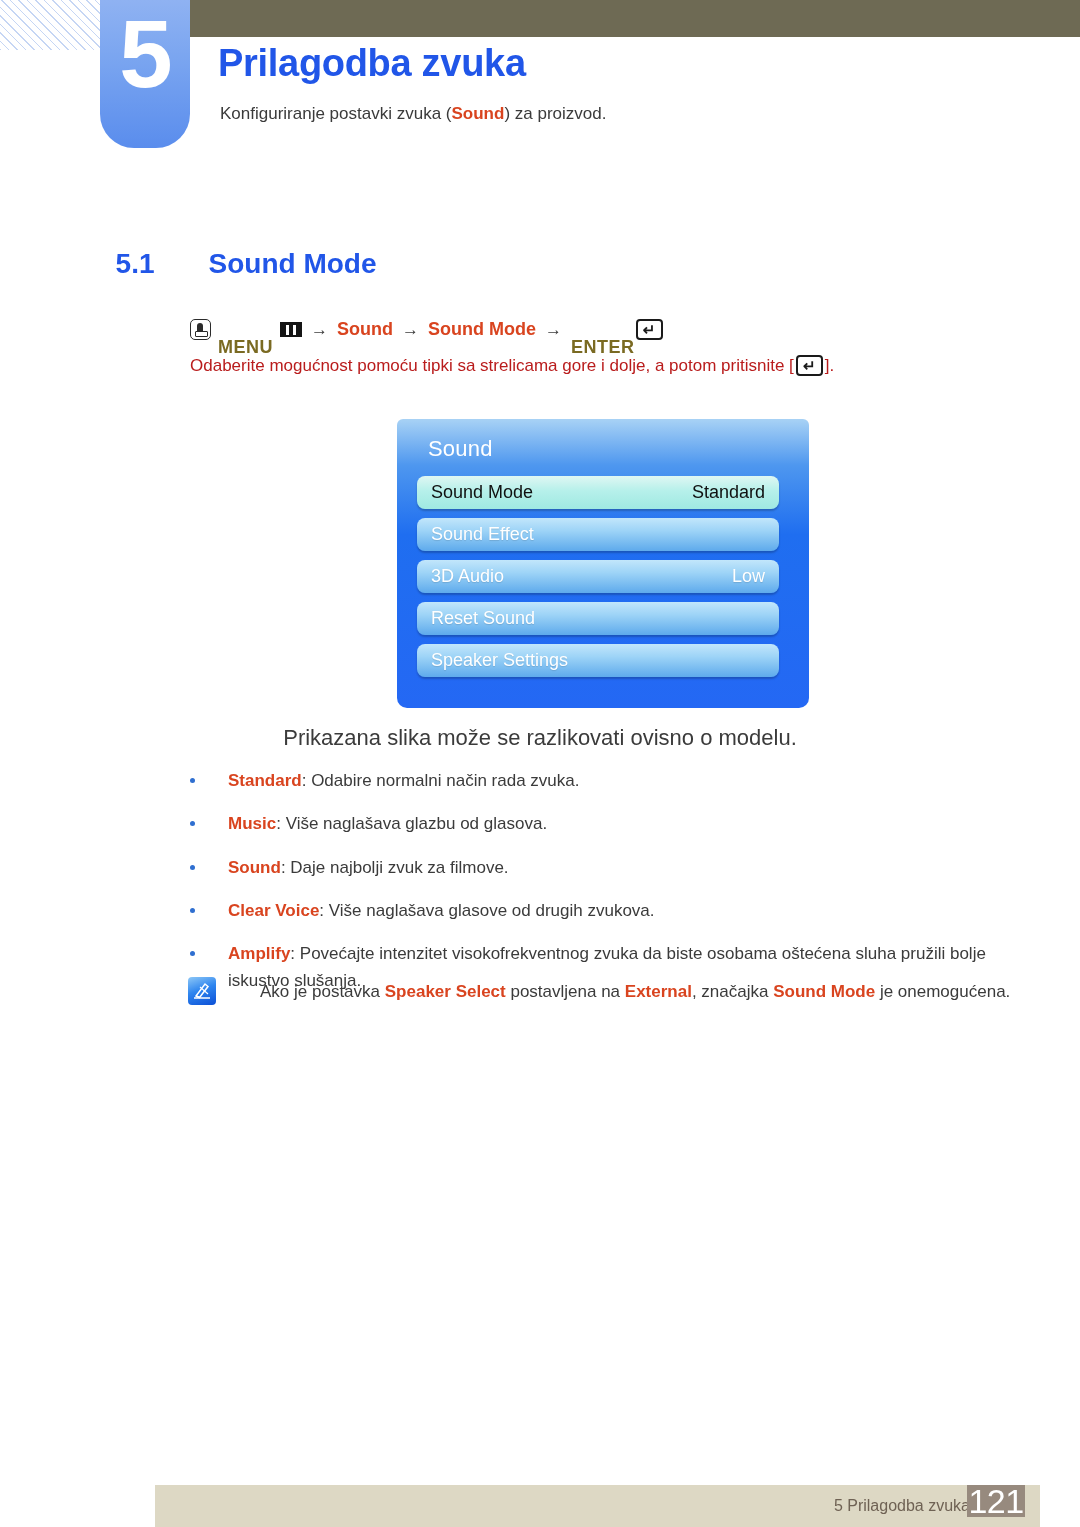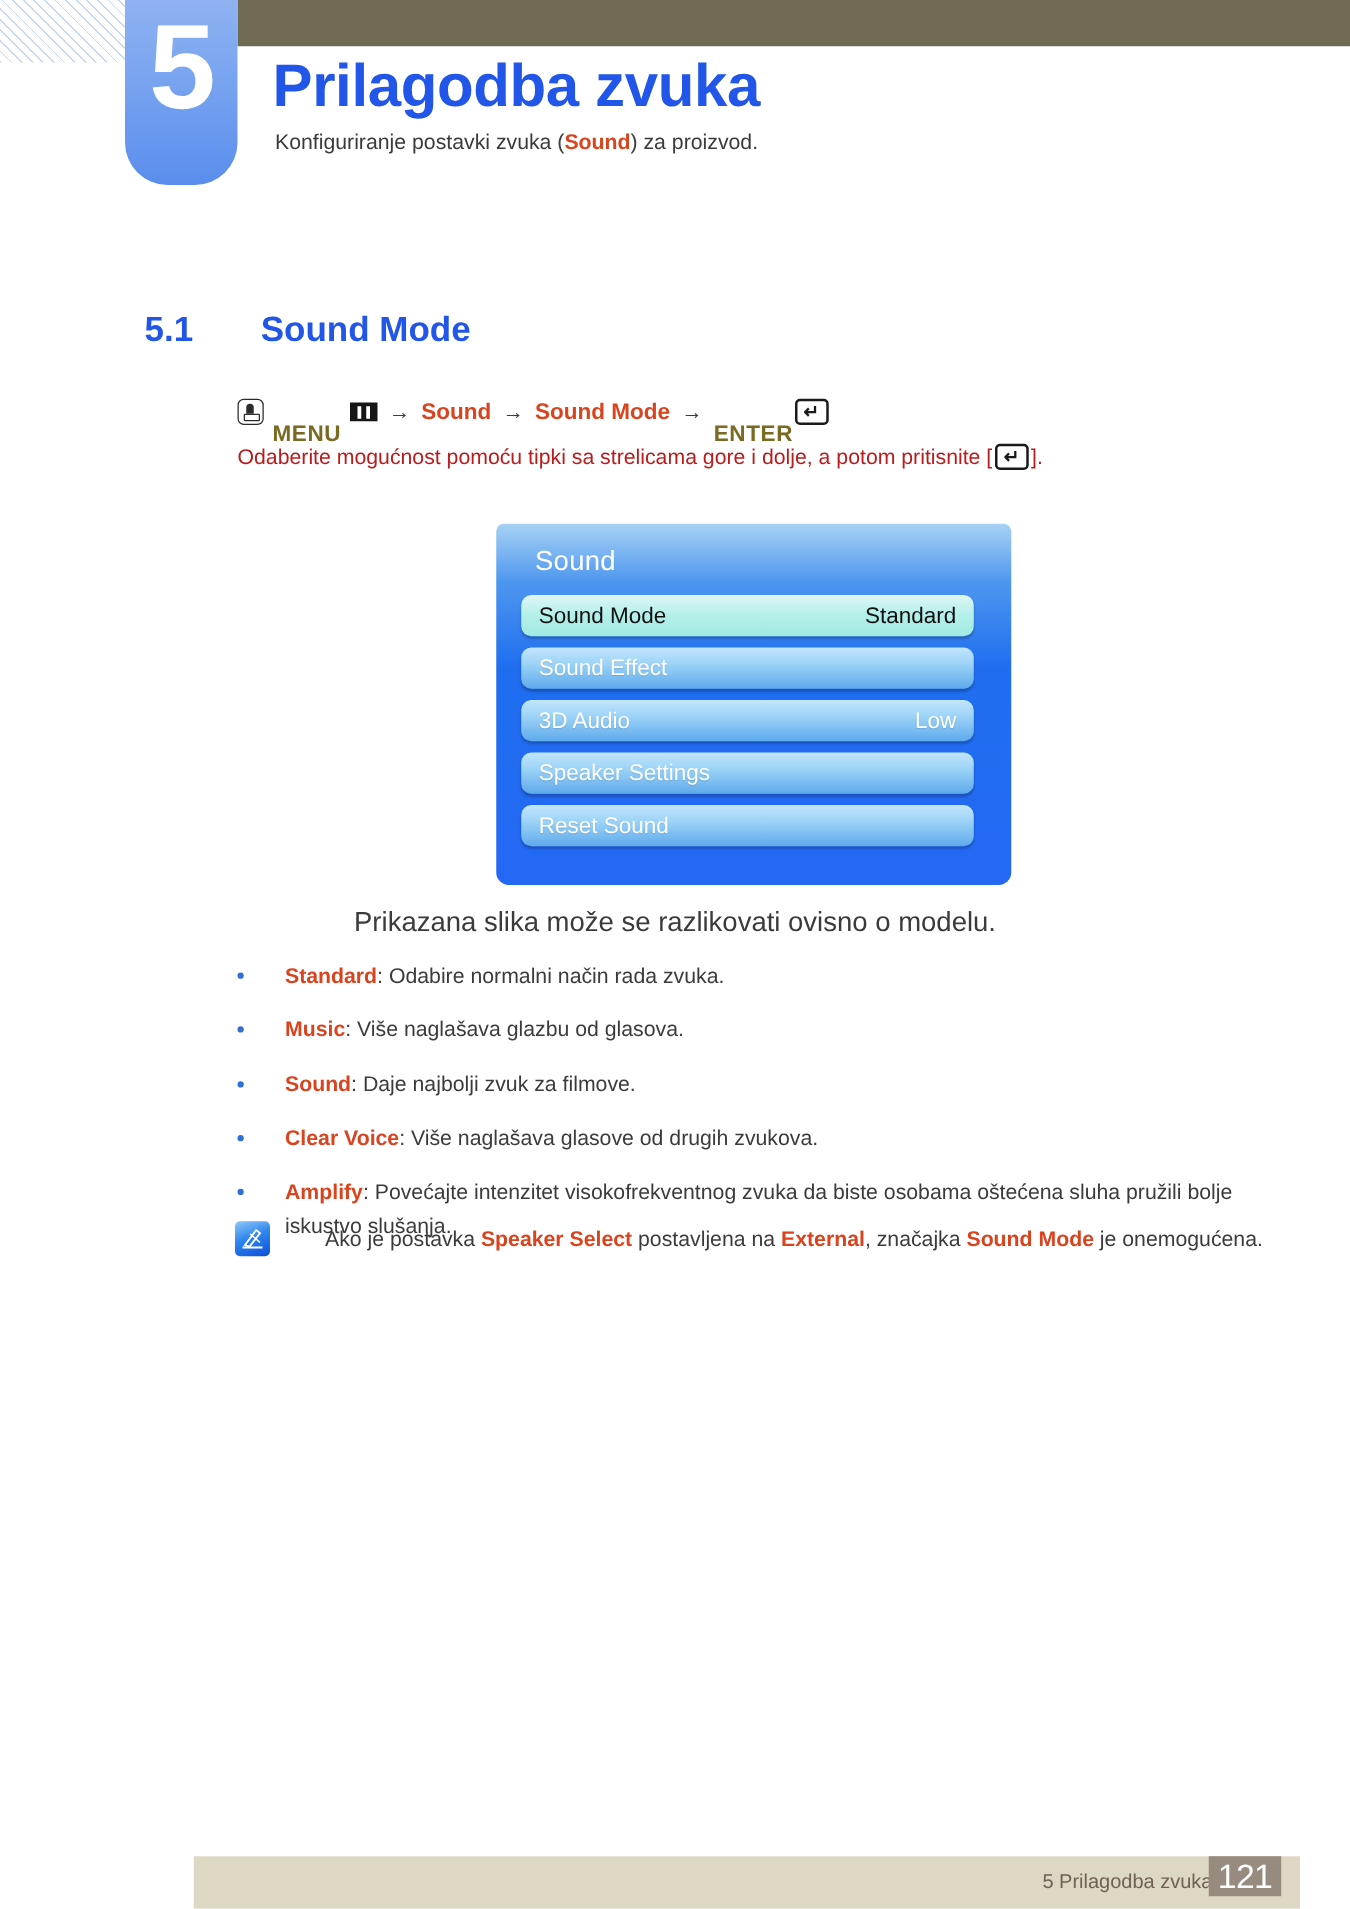--- a/index.html
+++ b/index.html
@@ -55,21 +55,21 @@
     font-weight: bold;
     color: #ffffff;
     line-height: 1.05;
     letter-spacing: -2px;
   }
 
   
   .chapter-title {
     position: absolute;
     left: 218px; top: 42px;
-    font-size: 48px;
+    font-size: 38px;
     font-weight: bold;
     color: #2156e8;
     letter-spacing: -0.3px;
   }
   .chapter-desc {
     position: absolute;
     left: 220px; top: 104px;
     font-size: 17px;
     color: #3b3b3b;
   }
@@ -298,21 +298,21 @@
     right: 110px; top: 1497px;
     font-size: 16px;
     color: #6f6254;
   }
   .footer-page {
     position: absolute;
     left: 967px; top: 1485px;
     width: 58px; height: 32px;
     background: #978a7e;
     color: #ffffff;
-    font-size: 27px;
+    font-size: 34px;
     display: flex;
     align-items: center;
     justify-content: center;
     letter-spacing: -0.5px;
   }
 </style>
 </head>
 <body>
 
 <div class="stripes"></div>
@@ -360,25 +360,25 @@
     </div>
     <div class="osd-row">
       <span>Sound Effect</span>
       <span class="value"></span>
     </div>
     <div class="osd-row">
       <span>3D Audio</span>
       <span class="value">Low</span>
     </div>
     <div class="osd-row">
-      <span>Speaker Settings</span>
+      <span>Reset Sound</span>
       <span class="value"></span>
     </div>
     <div class="osd-row">
-      <span>Reset Sound</span>
+      <span>Speaker Settings</span>
       <span class="value"></span>
     </div>
   </div>
 </div>
 
 <div class="osd-caption">Prikazana slika može se razlikovati ovisno o modelu.</div>
 
 <div class="bullets">
   <div class="bullet-item">
     <span class="dot"></span>

